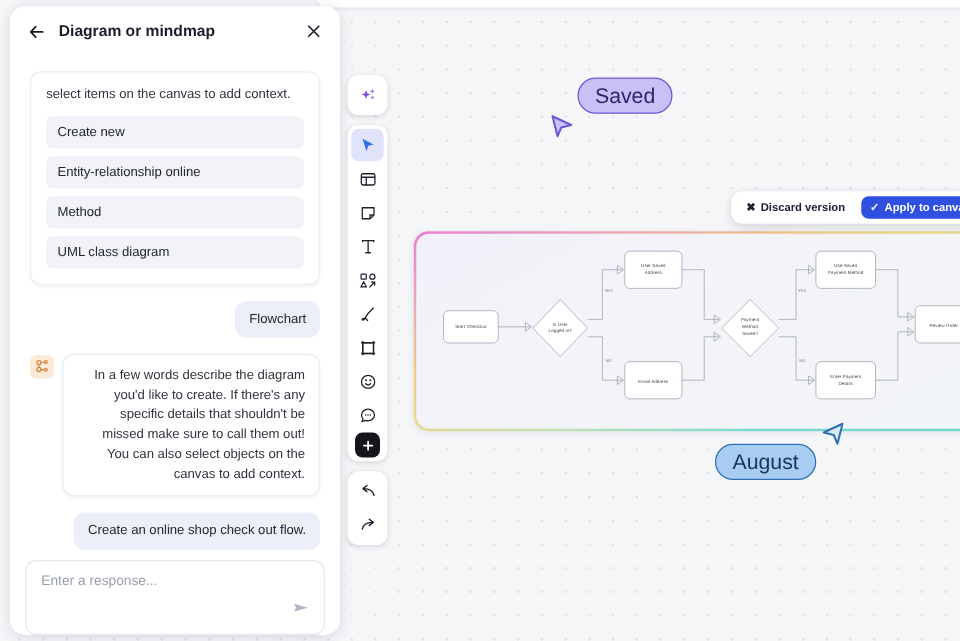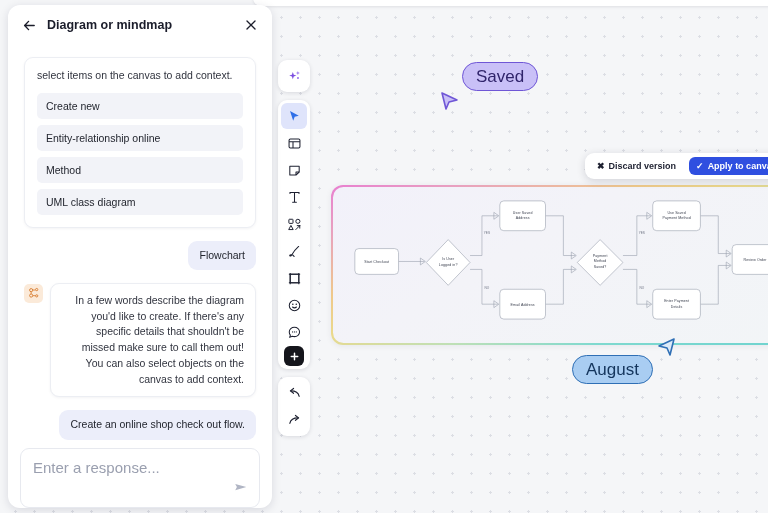--- a/index.html
+++ b/index.html
@@ -145,21 +145,21 @@
     box-shadow: 0 1px 3px rgba(25,25,55,.05); flex: 1; text-align: right;
   }
 
   .composer {
     flex: 0 0 auto; margin: 8px 12px 0; padding: 0;
   }
   .composer-box {
     border: 1px solid #e7e9ef; border-radius: 9px; background: #fff;
     height: 60px; position: relative; padding: 10px 12px;
   }
-  .composer-ph { font-size: 15px; color: #9a9faf; }
+  .composer-ph { font-size: 11px; color: #9a9faf; }
   .send-ico { position: absolute; right: 10px; bottom: 7px; color: #b0b5c4; cursor: pointer; }
 </style>
 </head>
 <body>
 
 <div id="app">
 
   <div class="canvas">
     <div class="canvas-top-panel"></div>
 

